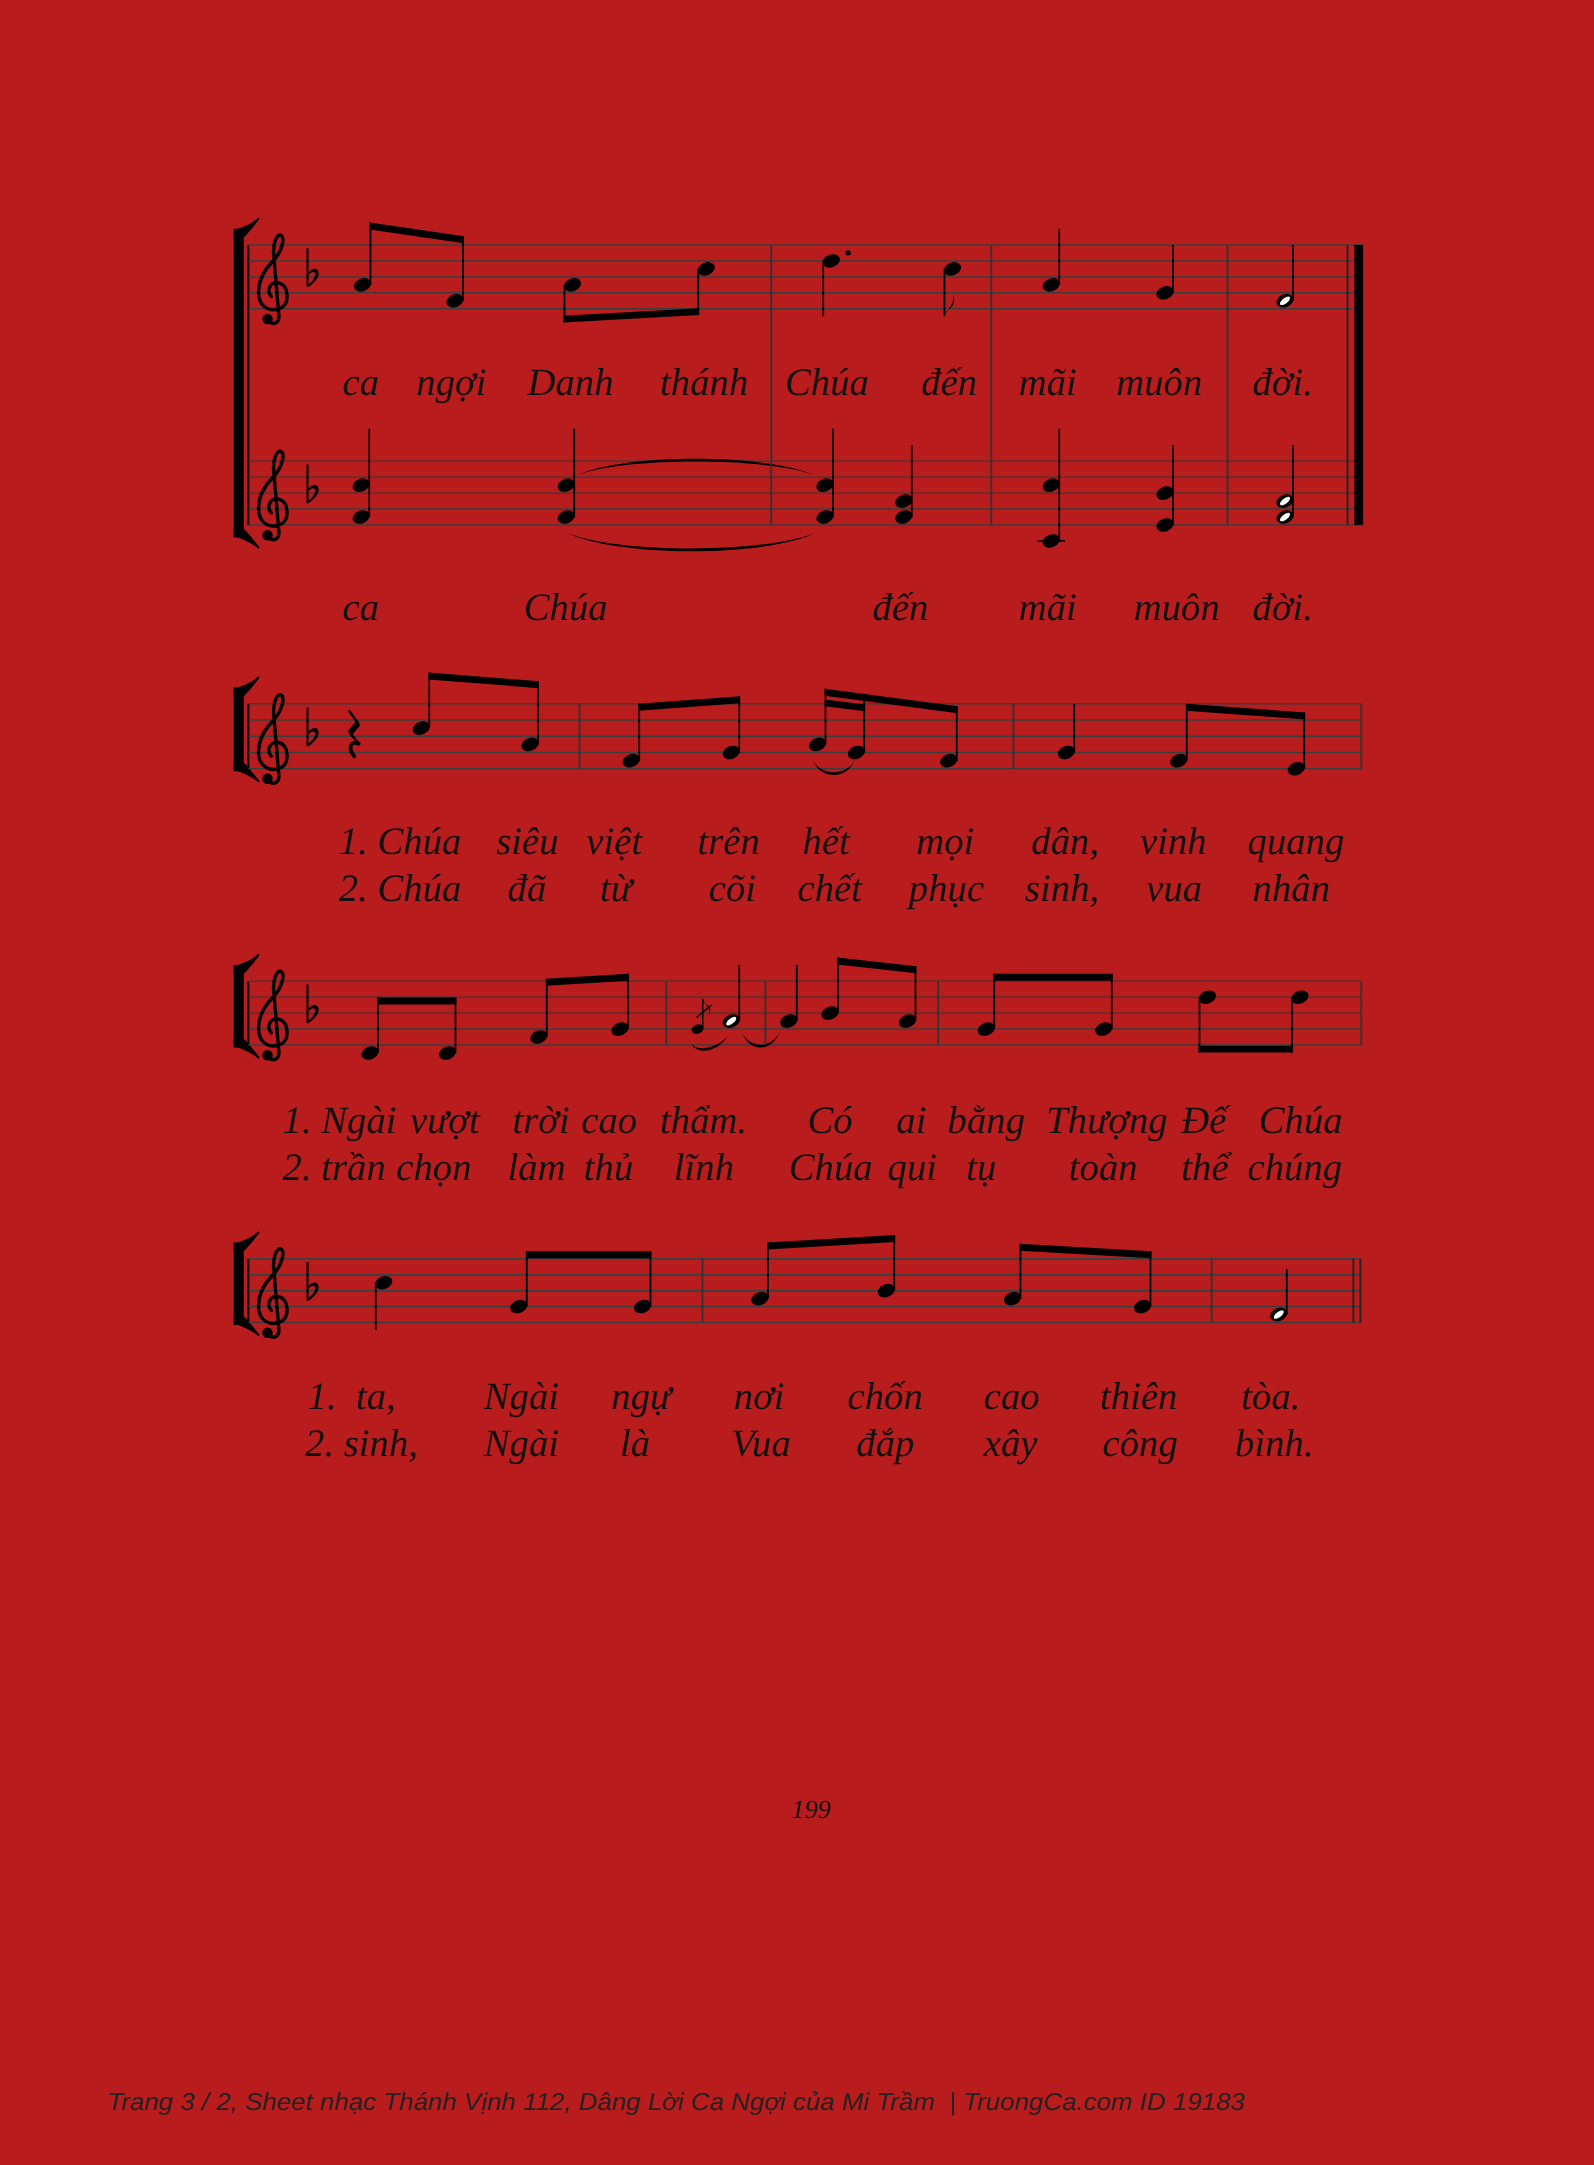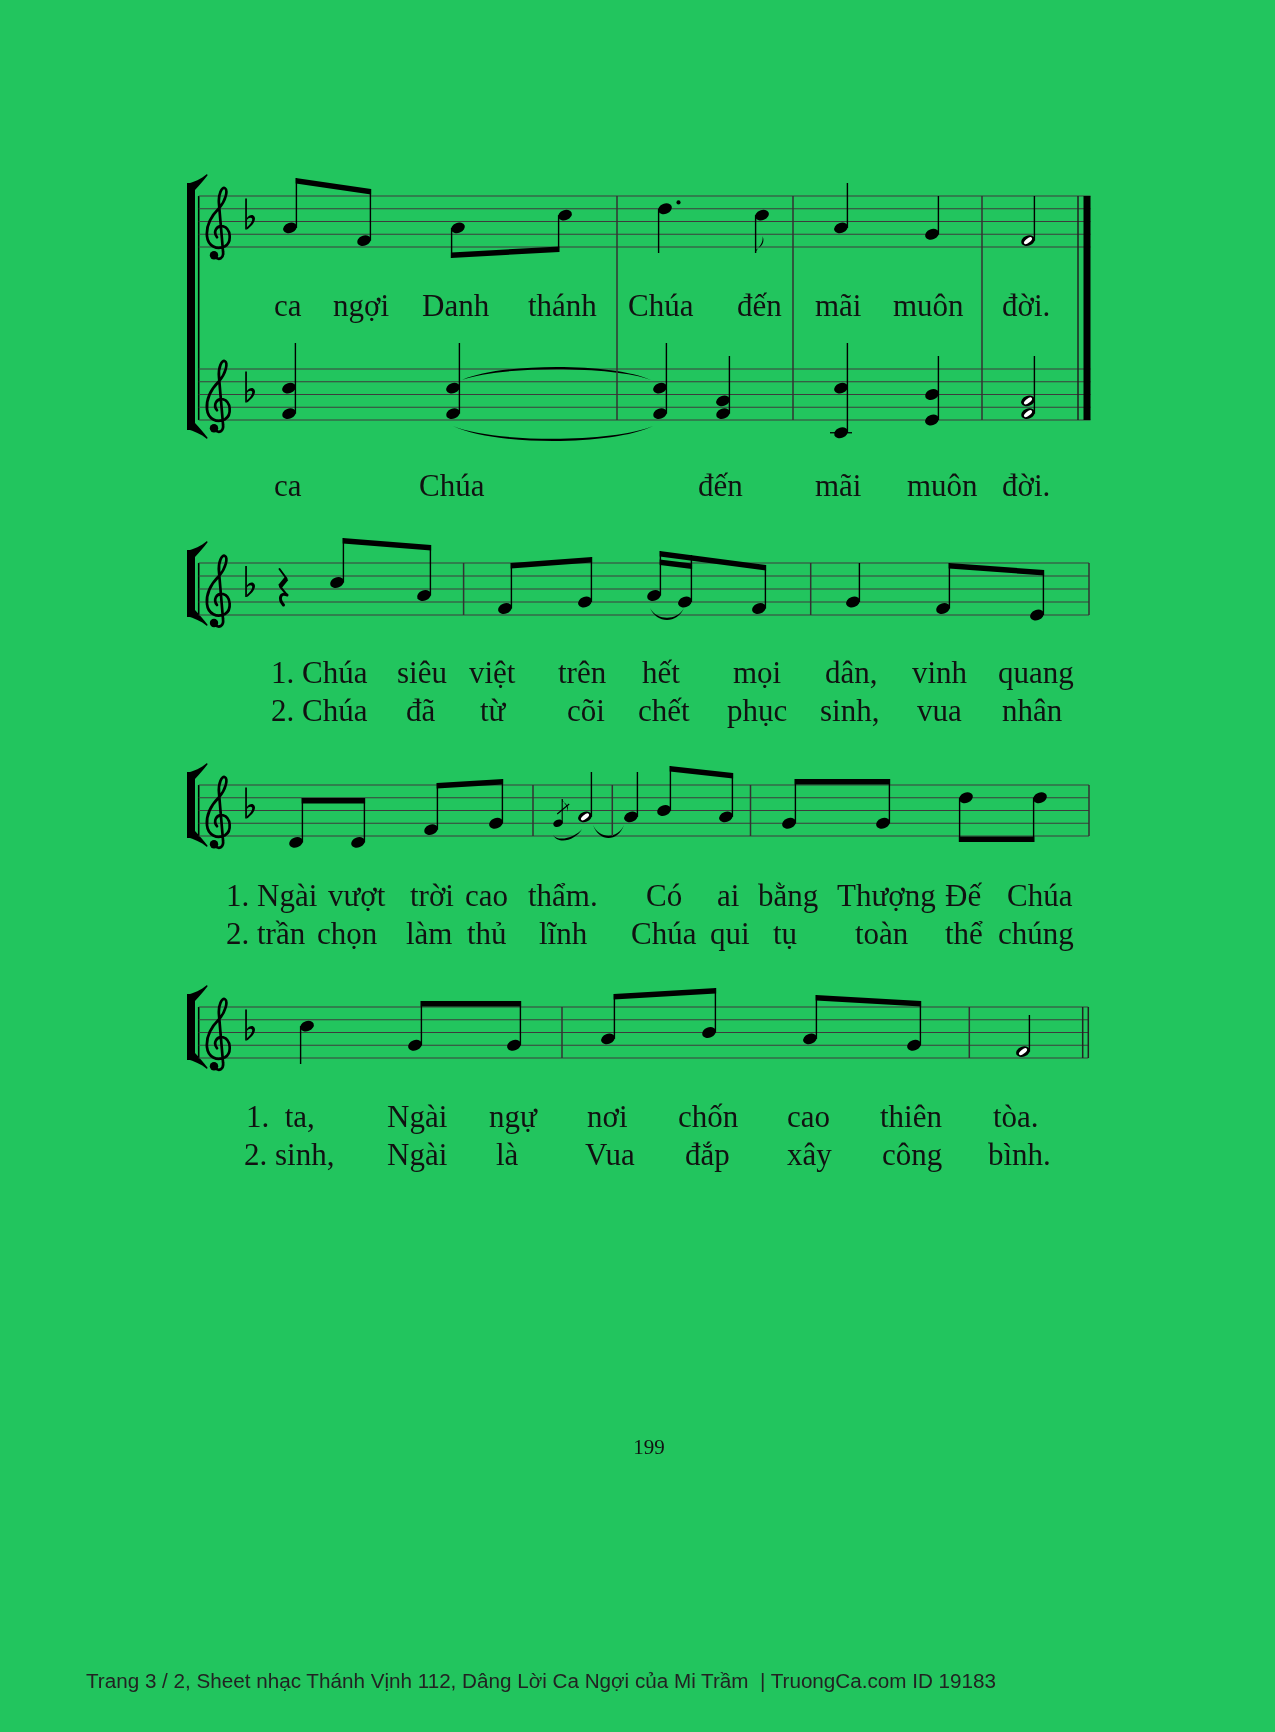--- a/index.html
+++ b/index.html
@@ -1,16 +1,16 @@
 <!DOCTYPE html>
 <html><head>
 <meta charset="utf-8">
 <style>
   html, body { margin: 0; padding: 0; background: #ffffff; }
-  #page { position: relative; width: 1275px; height: 1732px; background: #22c55e; overflow: hidden; }
+  #page { position: relative; width: 1275px; height: 1732px; background: #b91c1c; overflow: hidden; font-style: italic; }
   #score { position: absolute; left: 0; top: 0; }
   .lyric { font-family: "Liberation Serif", "DejaVu Serif", serif; font-size: 31px; fill: #111111; white-space: pre; }
   .page-number { font-family: "Liberation Serif", "DejaVu Serif", serif; font-size: 21px; fill: #111111; }
   .footer { font-family: "Liberation Sans", "DejaVu Sans", sans-serif; font-size: 19.5px; fill: #222222; white-space: pre; }
 </style>
 </head>
 <body>
 
 <div id="page">
   <svg id="score" width="1275" height="1732" viewBox="0 0 1275 1732" xmlns="http://www.w3.org/2000/svg">

